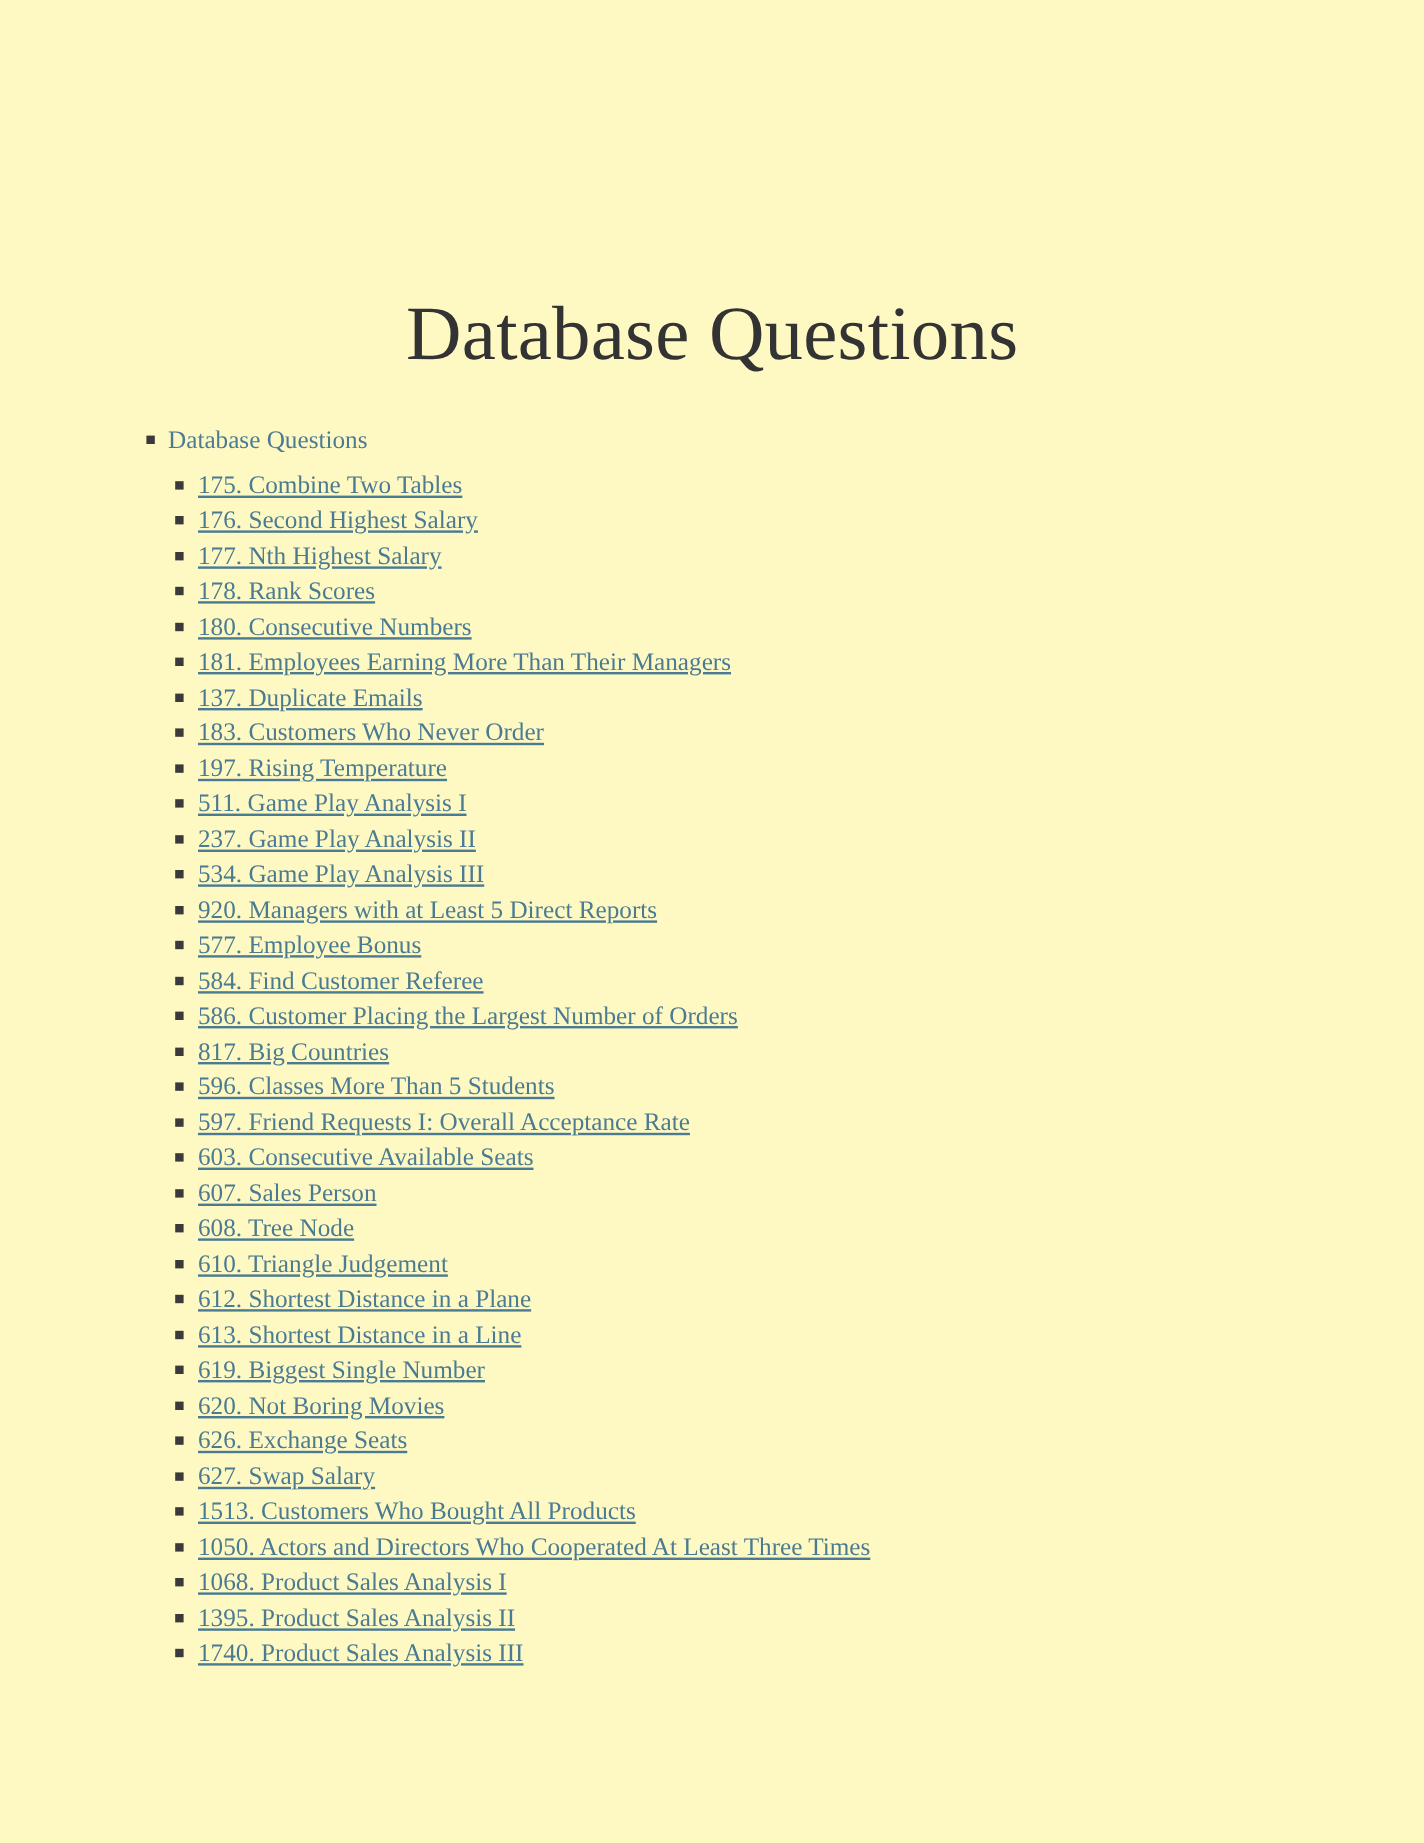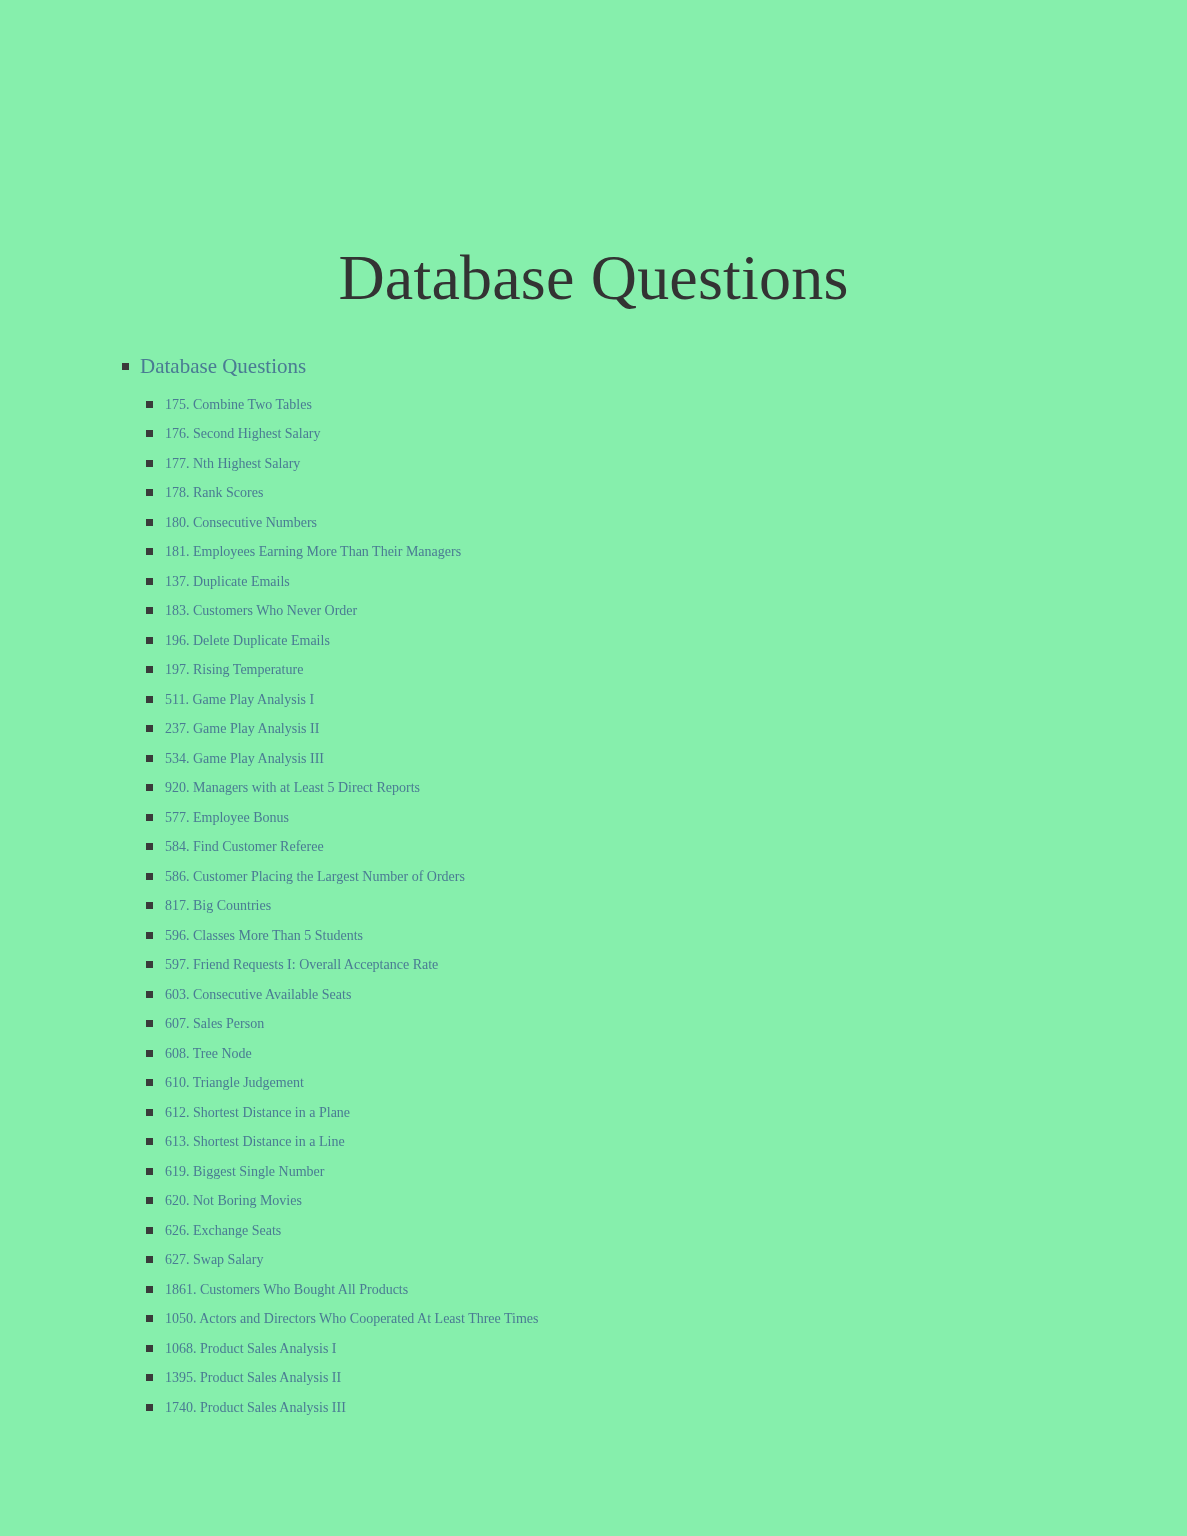--- a/index.html
+++ b/index.html
@@ -11,21 +11,21 @@
     height: 1536px;
     background: #fdfdfd;
     font-family: "Liberation Serif", "DejaVu Serif", serif;
     overflow: hidden;
   }
 
   #page {
     position: relative;
     width: 1187px;
     height: 1536px;
-    background: #86efac;
+    background: #fef9c3;
     box-sizing: border-box;
   }
 
   #doc-title {
     position: absolute;
     top: 240px;
     left: 0;
     width: 1187px;
     text-align: center;
     font-family: "Liberation Serif", "DejaVu Serif", serif;
@@ -72,23 +72,24 @@
   ul.toc-sublist {
     list-style: none;
     margin: 8px 0 0 0;
     padding: 0;
   }
 
   li.toc-sub {
     position: relative;
     padding-left: 25px;
     color: #4a7b93;
-    font-size: 14px;
+    font-size: 21px;
     line-height: 29.5px;
     white-space: nowrap;
+    text-decoration: underline;
   }
 
   li.toc-sub > .bullet {
     position: absolute;
     left: 6px;
     top: 11px;
     width: 7px;
     height: 7px;
     background: #3a3a3a;
     display: block;
@@ -113,21 +114,20 @@
 
         <ul class="toc-sublist" id="toc-sublist">
             <li class="toc-sub"><span class="bullet"></span><span class="toc-label">175. Combine Two Tables</span></li>
             <li class="toc-sub"><span class="bullet"></span><span class="toc-label">176. Second Highest Salary</span></li>
             <li class="toc-sub"><span class="bullet"></span><span class="toc-label">177. Nth Highest Salary</span></li>
             <li class="toc-sub"><span class="bullet"></span><span class="toc-label">178. Rank Scores</span></li>
             <li class="toc-sub"><span class="bullet"></span><span class="toc-label">180. Consecutive Numbers</span></li>
             <li class="toc-sub"><span class="bullet"></span><span class="toc-label">181. Employees Earning More Than Their Managers</span></li>
             <li class="toc-sub"><span class="bullet"></span><span class="toc-label">137. Duplicate Emails</span></li>
             <li class="toc-sub"><span class="bullet"></span><span class="toc-label">183. Customers Who Never Order</span></li>
-            <li class="toc-sub"><span class="bullet"></span><span class="toc-label">196. Delete Duplicate Emails</span></li>
             <li class="toc-sub"><span class="bullet"></span><span class="toc-label">197. Rising Temperature</span></li>
             <li class="toc-sub"><span class="bullet"></span><span class="toc-label">511. Game Play Analysis I</span></li>
             <li class="toc-sub"><span class="bullet"></span><span class="toc-label">237. Game Play Analysis II</span></li>
             <li class="toc-sub"><span class="bullet"></span><span class="toc-label">534. Game Play Analysis III</span></li>
             <li class="toc-sub"><span class="bullet"></span><span class="toc-label">920. Managers with at Least 5 Direct Reports</span></li>
             <li class="toc-sub"><span class="bullet"></span><span class="toc-label">577. Employee Bonus</span></li>
             <li class="toc-sub"><span class="bullet"></span><span class="toc-label">584. Find Customer Referee</span></li>
             <li class="toc-sub"><span class="bullet"></span><span class="toc-label">586. Customer Placing the Largest Number of Orders</span></li>
             <li class="toc-sub"><span class="bullet"></span><span class="toc-label">817. Big Countries</span></li>
             <li class="toc-sub"><span class="bullet"></span><span class="toc-label">596. Classes More Than 5 Students</span></li>
@@ -135,21 +135,21 @@
             <li class="toc-sub"><span class="bullet"></span><span class="toc-label">603. Consecutive Available Seats</span></li>
             <li class="toc-sub"><span class="bullet"></span><span class="toc-label">607. Sales Person</span></li>
             <li class="toc-sub"><span class="bullet"></span><span class="toc-label">608. Tree Node</span></li>
             <li class="toc-sub"><span class="bullet"></span><span class="toc-label">610. Triangle Judgement</span></li>
             <li class="toc-sub"><span class="bullet"></span><span class="toc-label">612. Shortest Distance in a Plane</span></li>
             <li class="toc-sub"><span class="bullet"></span><span class="toc-label">613. Shortest Distance in a Line</span></li>
             <li class="toc-sub"><span class="bullet"></span><span class="toc-label">619. Biggest Single Number</span></li>
             <li class="toc-sub"><span class="bullet"></span><span class="toc-label">620. Not Boring Movies</span></li>
             <li class="toc-sub"><span class="bullet"></span><span class="toc-label">626. Exchange Seats</span></li>
             <li class="toc-sub"><span class="bullet"></span><span class="toc-label">627. Swap Salary</span></li>
-            <li class="toc-sub"><span class="bullet"></span><span class="toc-label">1861. Customers Who Bought All Products</span></li>
+            <li class="toc-sub"><span class="bullet"></span><span class="toc-label">1513. Customers Who Bought All Products</span></li>
             <li class="toc-sub"><span class="bullet"></span><span class="toc-label">1050. Actors and Directors Who Cooperated At Least Three Times</span></li>
             <li class="toc-sub"><span class="bullet"></span><span class="toc-label">1068. Product Sales Analysis I</span></li>
             <li class="toc-sub"><span class="bullet"></span><span class="toc-label">1395. Product Sales Analysis II</span></li>
             <li class="toc-sub"><span class="bullet"></span><span class="toc-label">1740. Product Sales Analysis III</span></li>
           </ul>
       </li>
     </ul>
   </nav>
 
 </div>

